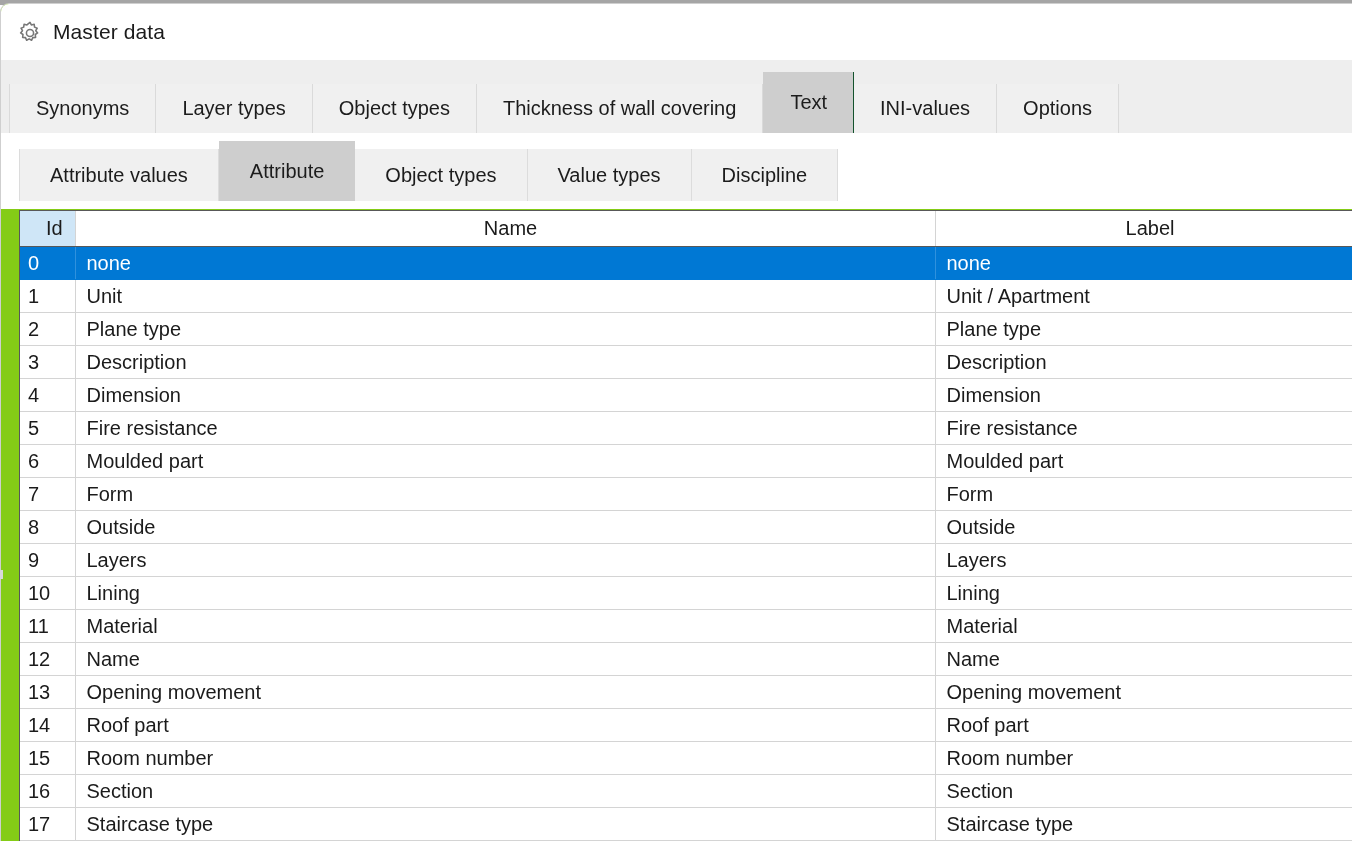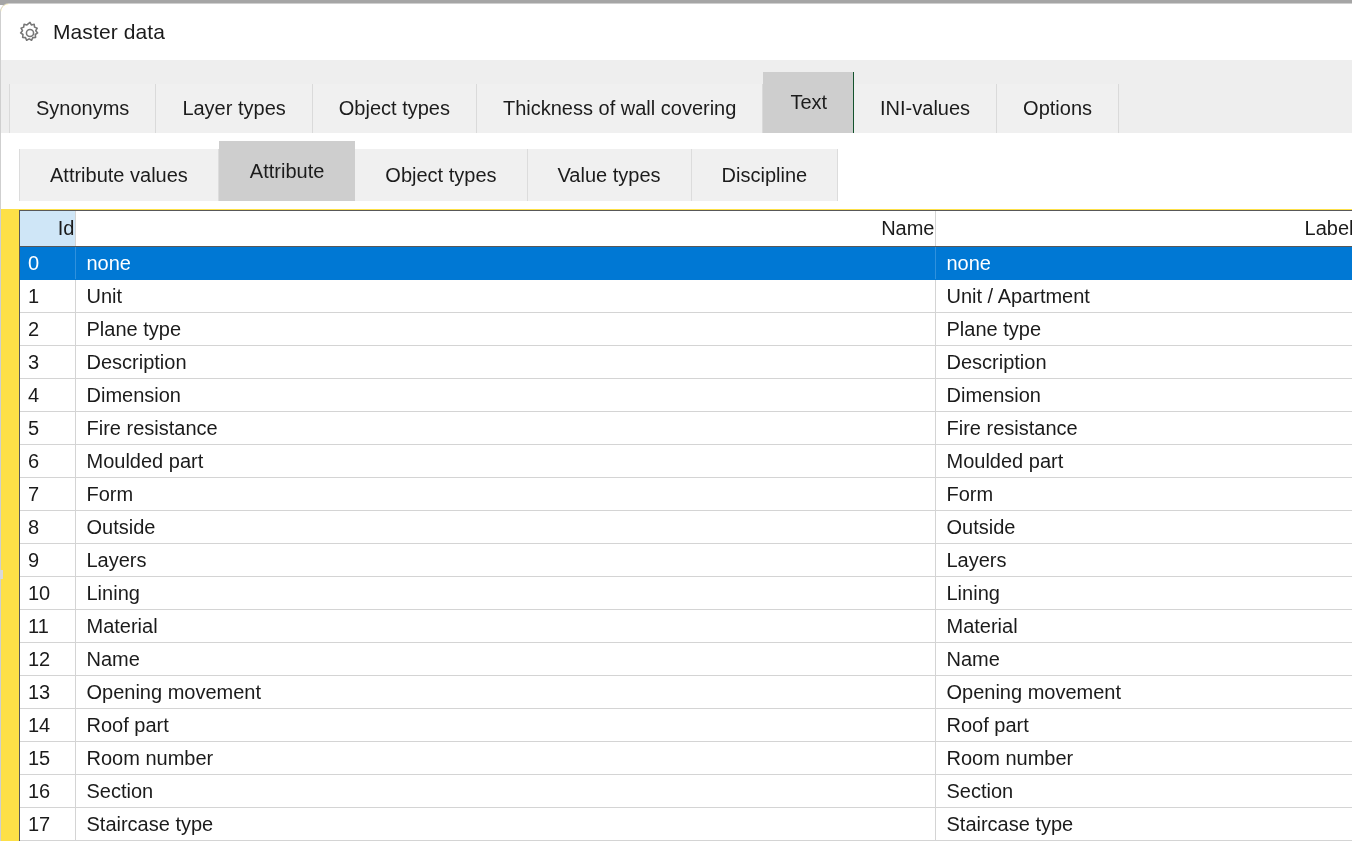--- a/index.html
+++ b/index.html
@@ -35,21 +35,21 @@
     background: #a5a5a5;
   }
 
   
   .window-body {
     position: absolute;
     left: 0;
     top: 3px;
     width: 1352px;
     height: 838px;
-    background: #fde047;
+    background: #84cc16;
     border-top: 1px solid #cfcfcf;
     border-left: 1px solid #cfcfcf;
     border-top-left-radius: 9px;
     box-sizing: border-box;
     overflow: hidden;
   }
 
   
   .title-bar {
     position: absolute;
@@ -177,21 +177,21 @@
     color: #1b1b1b;
   }
   table.grid col.col-id    { width: 55px;  }
   table.grid col.col-name  { width: 860px; }
   table.grid col.col-label { width: 419px; }
 
   table.grid thead th {
     height: 35px;
     background: #ffffff;
     font-weight: normal;
-    text-align: right;
+    text-align: center;
     padding: 0 0 0 11px;
     border-right: 1px solid #d4d4d4;
     border-bottom: 1px solid #585858;
     box-sizing: border-box;
     white-space: nowrap;
     overflow: hidden;
   }
   table.grid thead th.hdr-id {
     background: #cfe6f7;
     padding-left: 14px;

